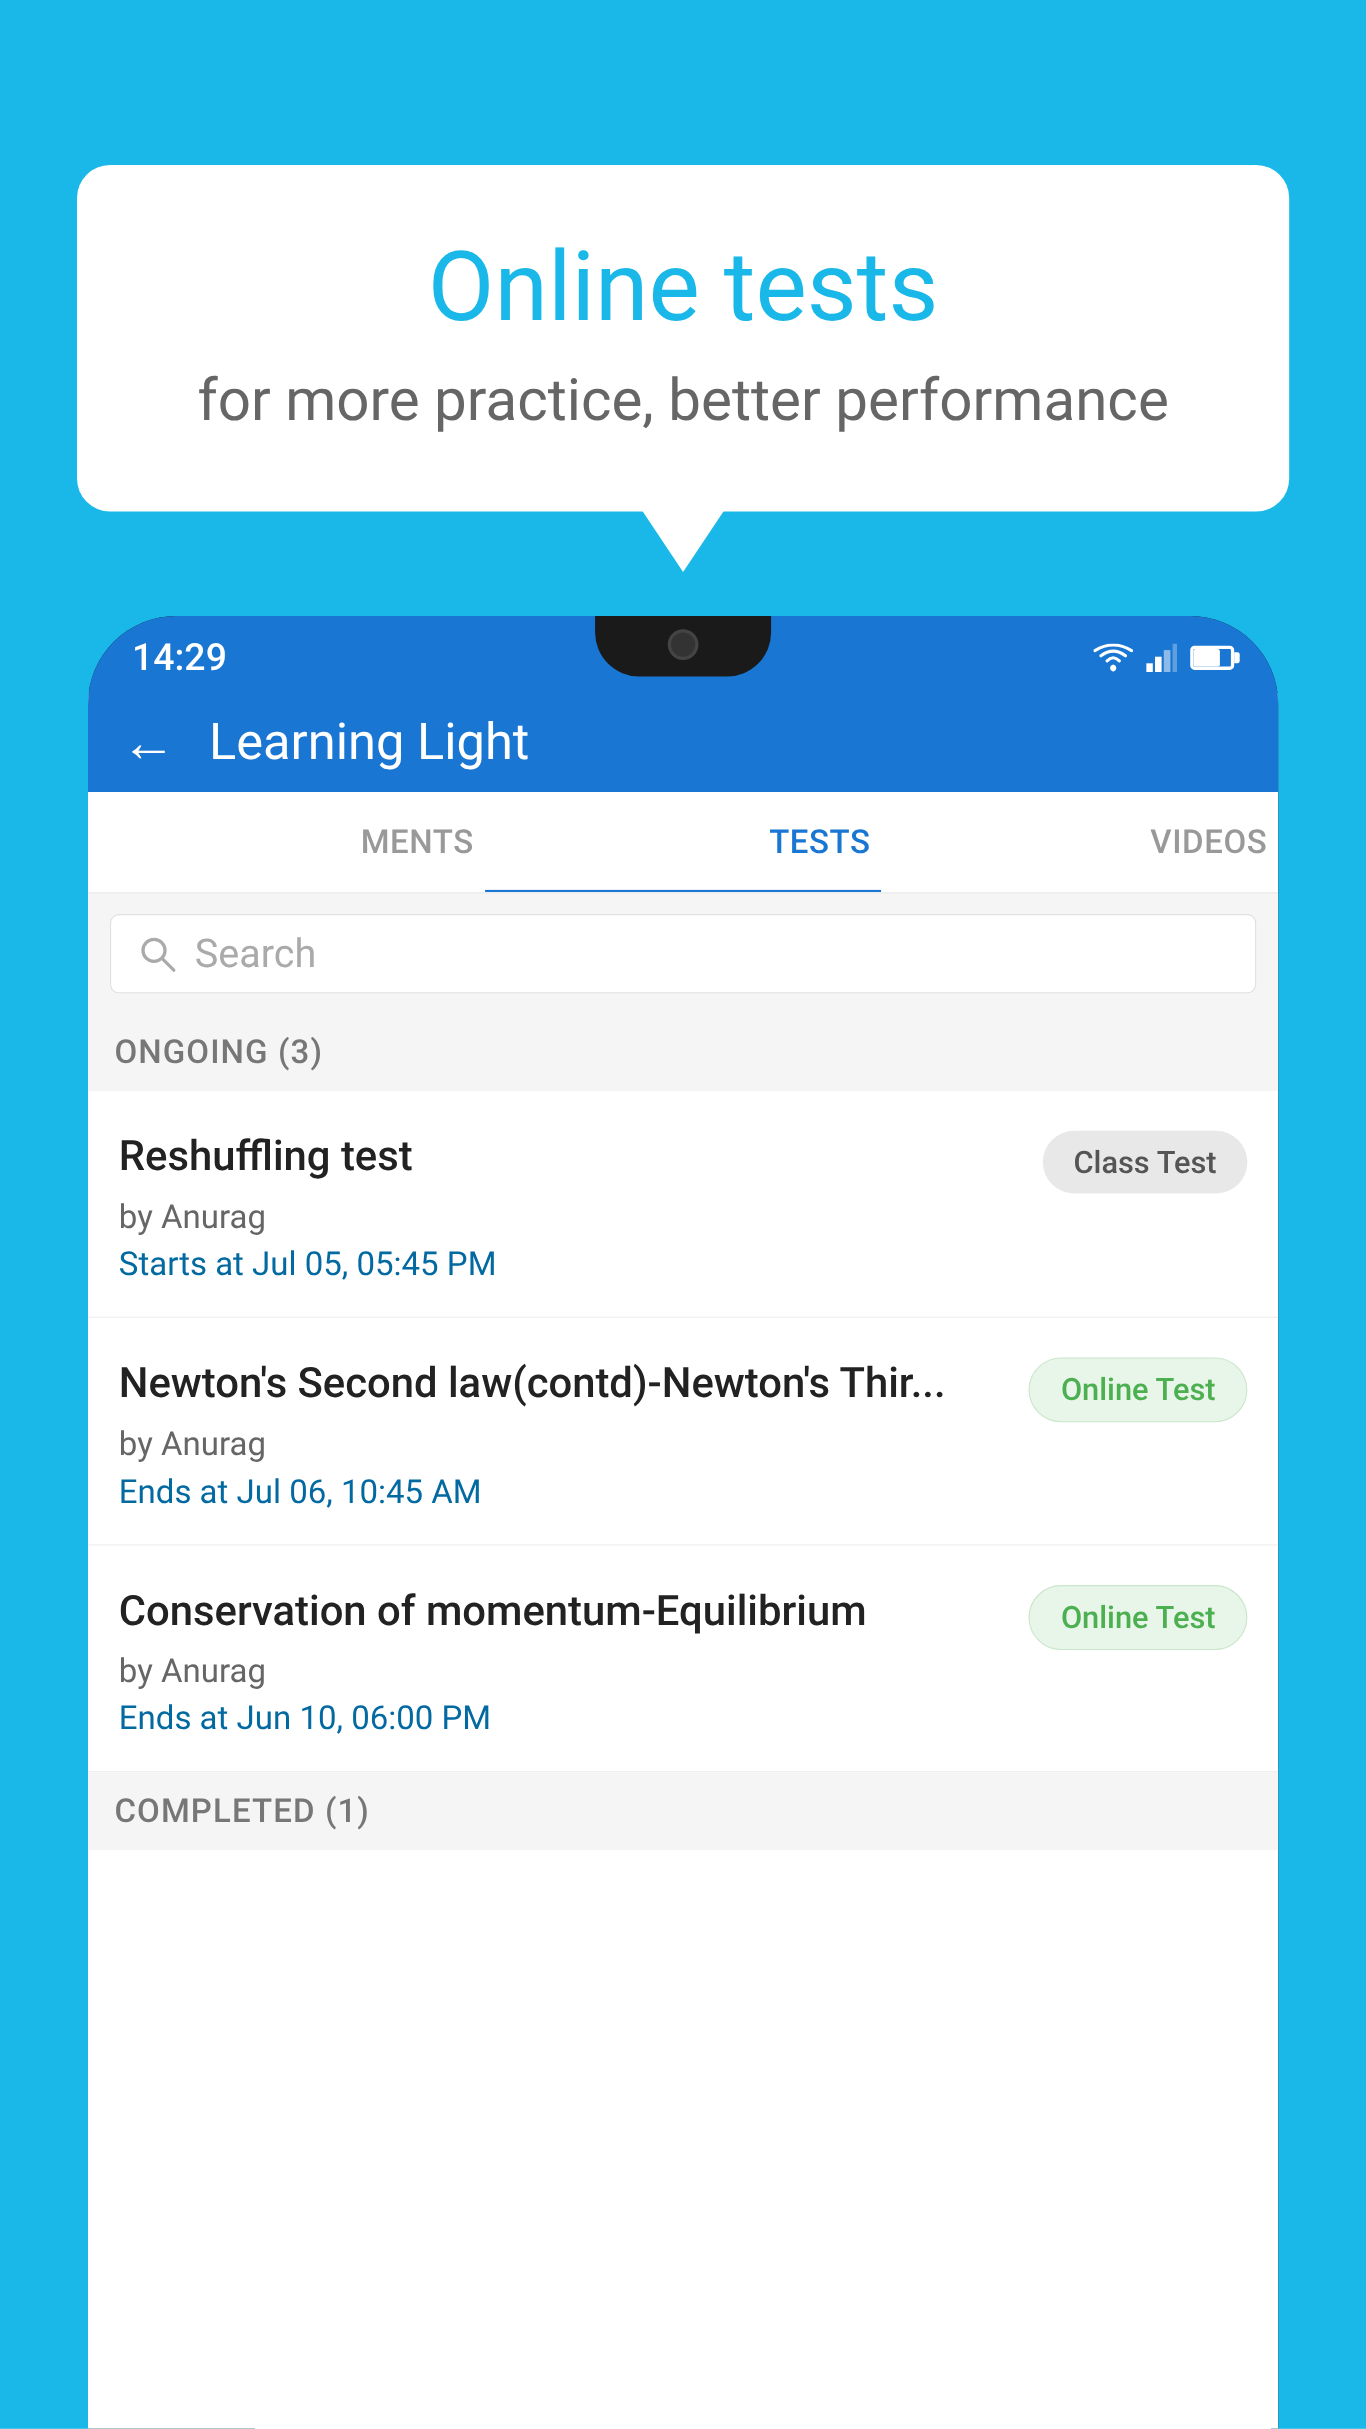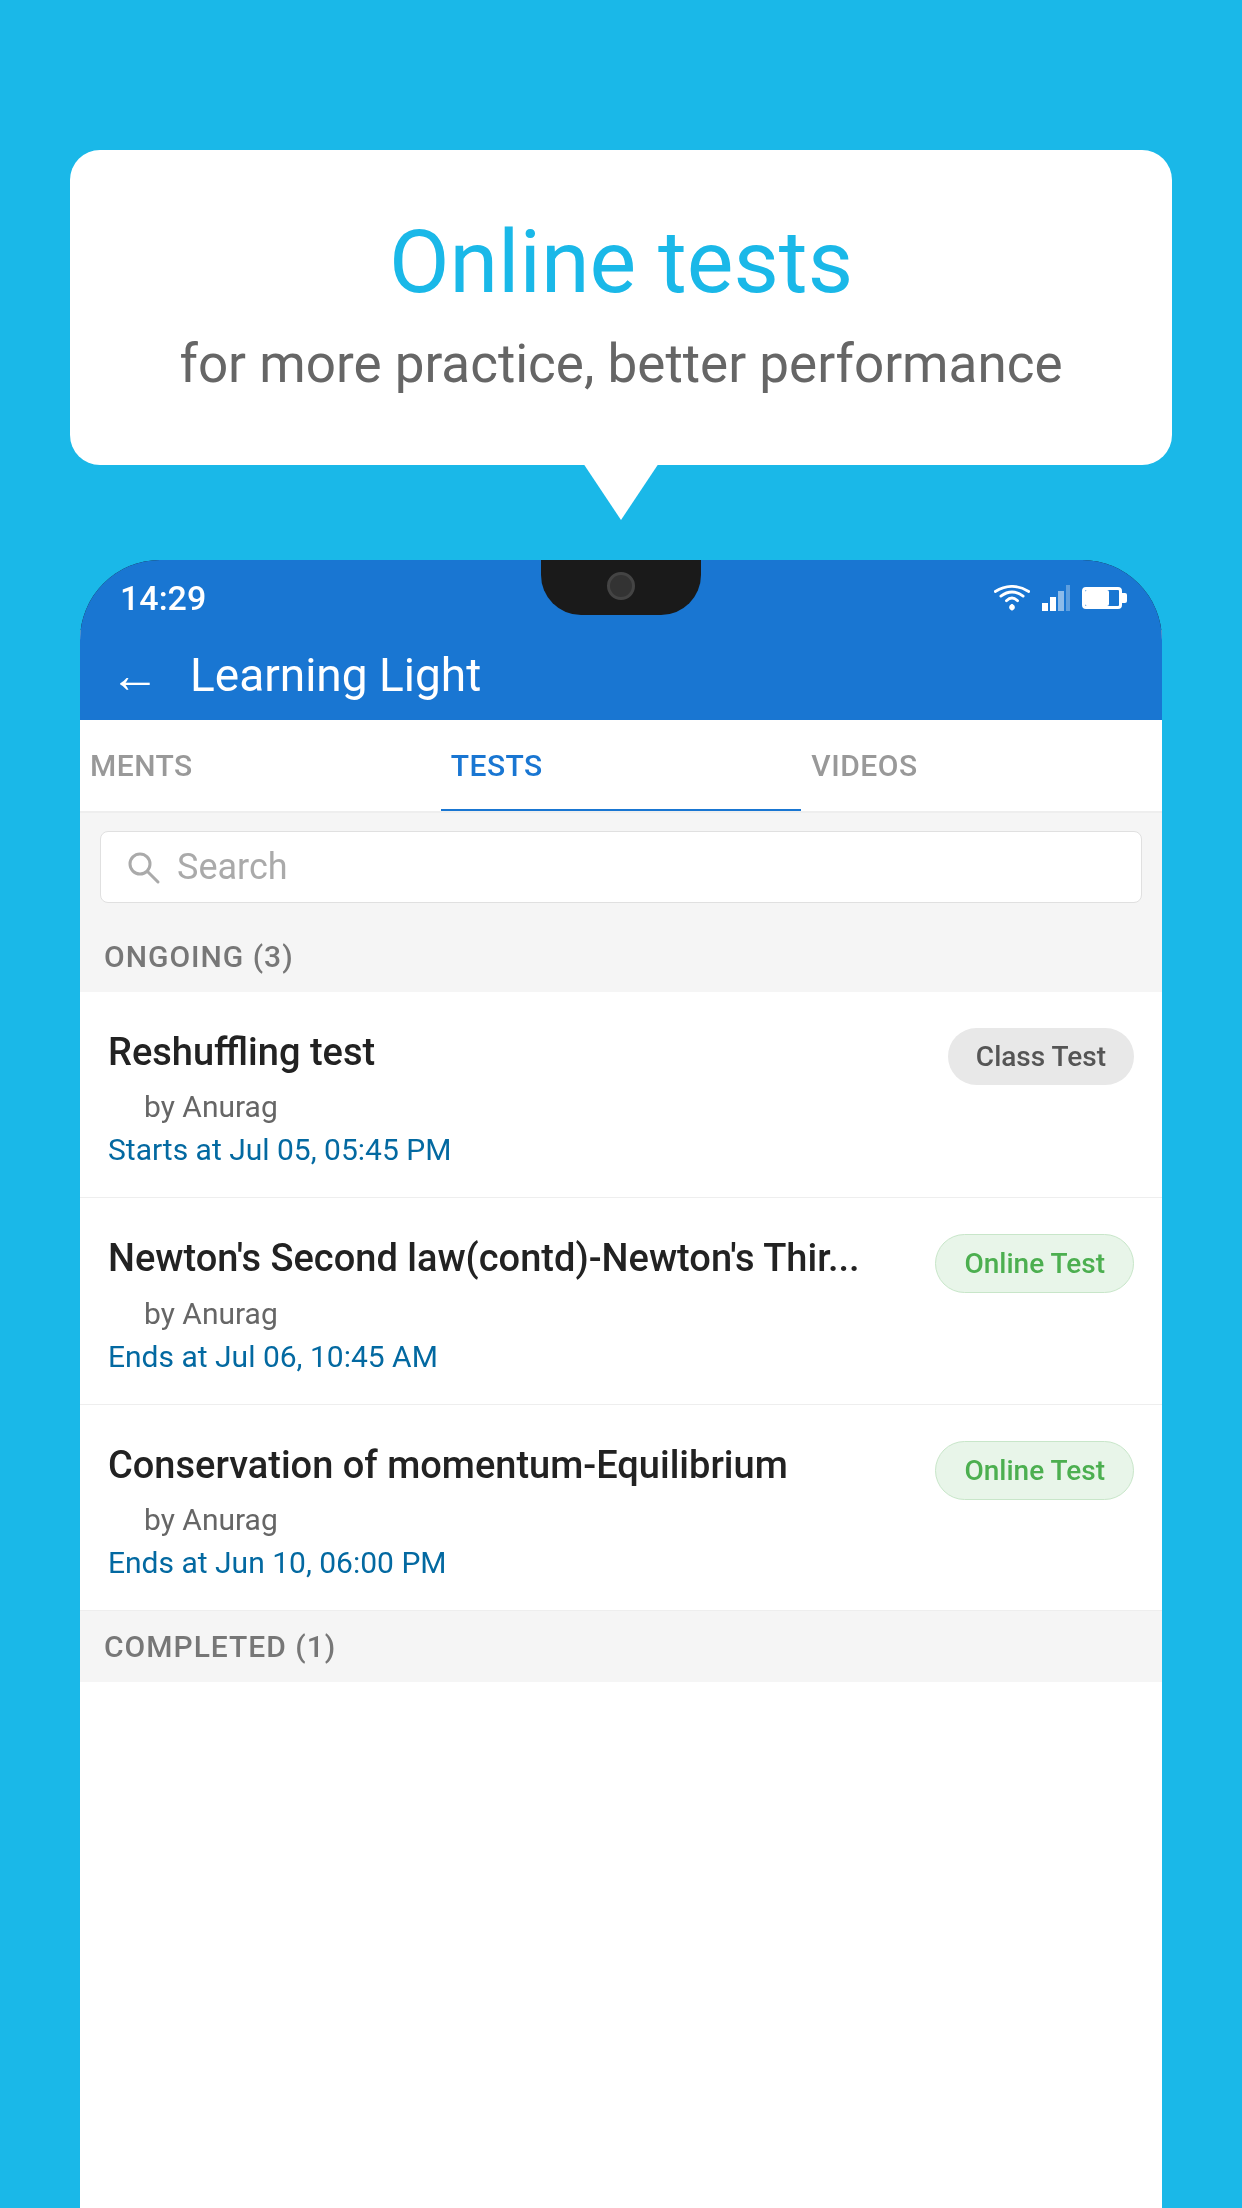--- a/index.html
+++ b/index.html
@@ -192,21 +192,21 @@
     .tabs-container {
       background: white;
       display: flex;
       border-bottom: 2px solid #eee;
       flex-shrink: 0;
       overflow: hidden;
     }
 
     .tab {
       flex: 1;
-      text-align: left;
+      text-align: right;
       padding: 28px 10px;
       font-size: 30px;
       color: #999;
       font-weight: 500;
       letter-spacing: 0.5px;
       position: relative;
       cursor: pointer;
     }
 
     .tab.active {
@@ -281,21 +281,20 @@
       font-weight: 500;
       color: #222;
       margin-bottom: 12px;
       line-height: 1.3;
     }
 
     .test-author {
       font-size: 30px;
       color: #666;
       margin-bottom: 8px;
-      margin-left: 36px;
     }
 
     .test-time {
       font-size: 30px;
       color: #0369a1;
     }
 
     .test-badge {
       padding: 12px 28px;
       border-radius: 50px;

